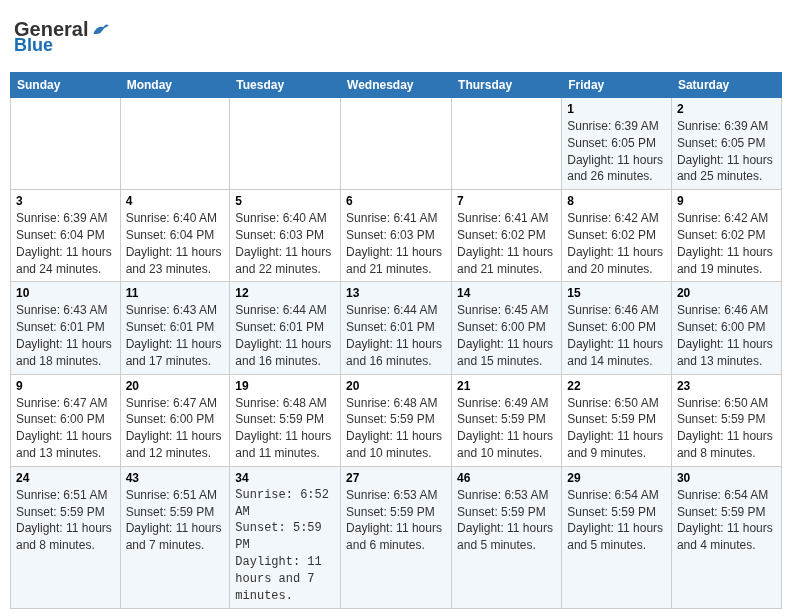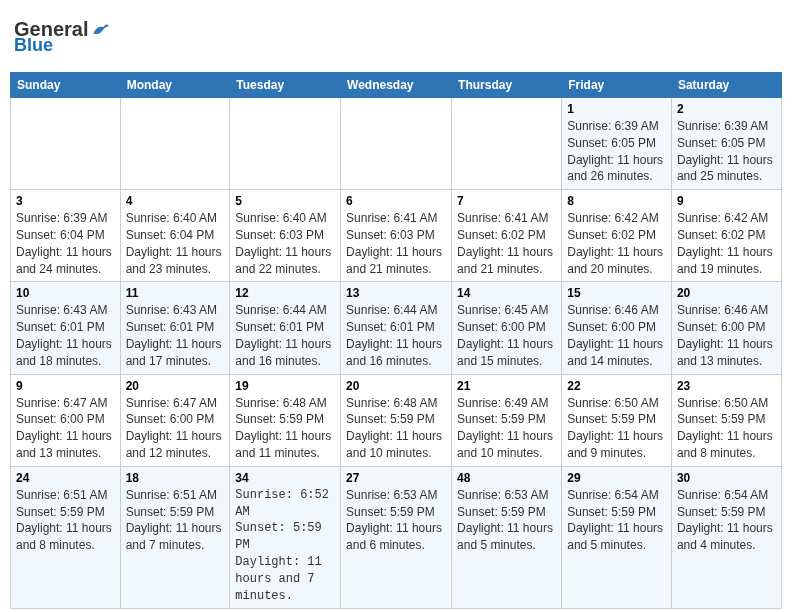--- a/index.html
+++ b/index.html
@@ -273,39 +273,39 @@
         </td>
       </tr>
       <tr class="row-odd">
         <td>
           <span class="day-num">24</span>
           <div class="day-info" style="white-space: pre-line;">Sunrise: 6:51 AM
 Sunset: 5:59 PM
 Daylight: 11 hours and 8 minutes.</div>
         </td>
         <td>
-          <span class="day-num">18</span>
+          <span class="day-num">43</span>
           <div class="day-info" style="white-space: pre-line;">Sunrise: 6:51 AM
 Sunset: 5:59 PM
 Daylight: 11 hours and 7 minutes.</div>
         </td>
         <td>
           <span class="day-num">34</span>
           <div class="day-info" style="white-space: pre-line; font-family: Liberation Mono, monospace;">Sunrise: 6:52 AM
 Sunset: 5:59 PM
 Daylight: 11 hours and 7 minutes.</div>
         </td>
         <td>
           <span class="day-num">27</span>
           <div class="day-info" style="white-space: pre-line;">Sunrise: 6:53 AM
 Sunset: 5:59 PM
 Daylight: 11 hours and 6 minutes.</div>
         </td>
         <td>
-          <span class="day-num">48</span>
+          <span class="day-num">46</span>
           <div class="day-info" style="white-space: pre-line;">Sunrise: 6:53 AM
 Sunset: 5:59 PM
 Daylight: 11 hours and 5 minutes.</div>
         </td>
         <td>
           <span class="day-num">29</span>
           <div class="day-info" style="white-space: pre-line;">Sunrise: 6:54 AM
 Sunset: 5:59 PM
 Daylight: 11 hours and 5 minutes.</div>
         </td>

